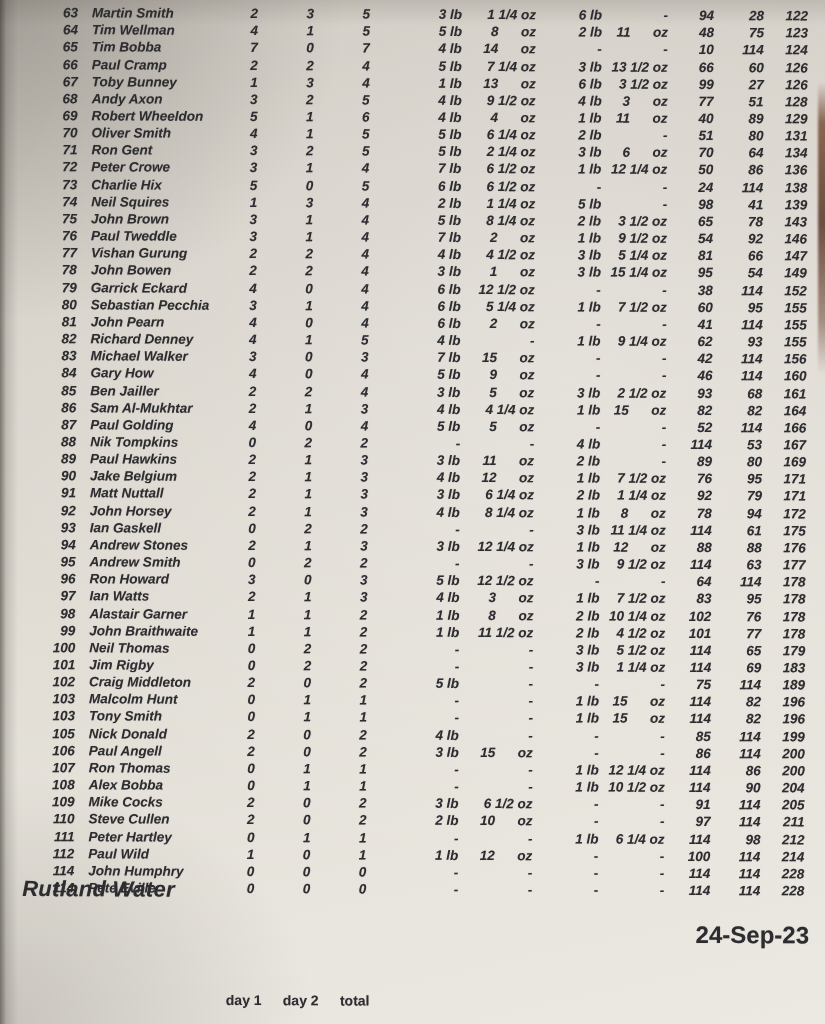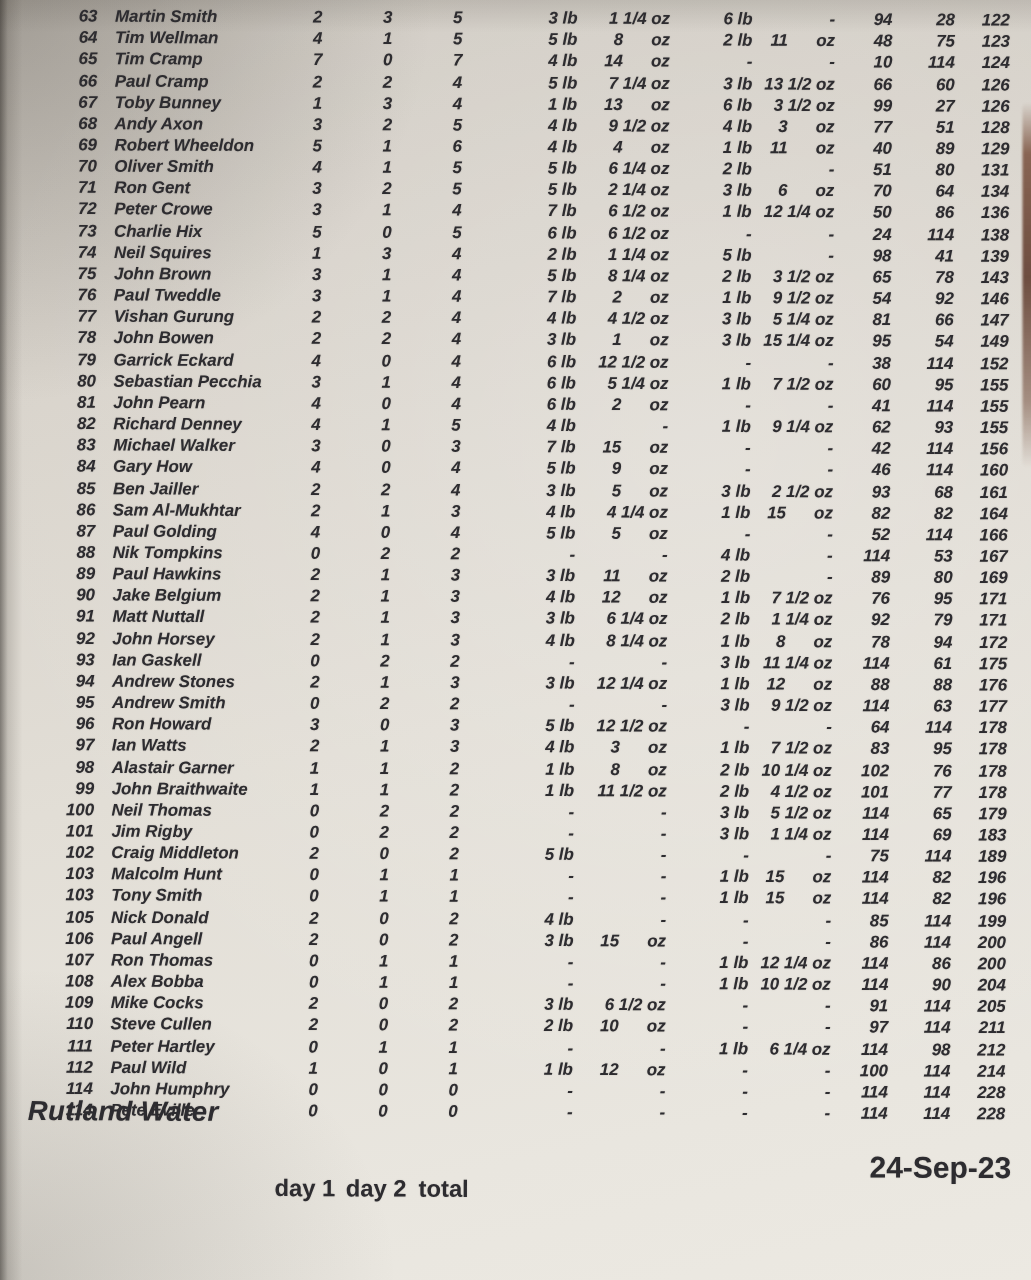--- a/index.html
+++ b/index.html
@@ -30,40 +30,40 @@
     height:17.16px;align-items:center;white-space:pre;}
   .cell{text-align:right;}
   .cell.rank{padding-right:2px;}
   .cell.name{text-align:left;padding-left:12px;overflow:hidden;}
   .cell.pts{padding-right:4px;}
   
   .venue{position:absolute;left:26px;top:876px;font-style:italic;font-weight:bold;
     font-size:22px;letter-spacing:0.3px;text-shadow:0 0 1px rgba(70,64,58,0.35);}
   .date{position:absolute;right:12px;top:918px;font-weight:bold;
     font-size:24px;text-shadow:0 0 1px rgba(70,64,58,0.35);}
-  .summary{position:absolute;left:216px;top:940px;width:190px;
-    font-size:19px;text-shadow:0 0 1px rgba(70,64,58,0.3);}
+  .summary{position:absolute;left:216px;top:991px;width:190px;
+    font-size:14px;text-shadow:0 0 1px rgba(70,64,58,0.3);}
   .summary .hdr-row,.summary .val-row{display:grid;grid-template-columns:64px 50px 58px;height:20px;}
   .summary .hdr{font-weight:bold;text-align:center;}
   .summary .val{text-align:right;padding-right:3px;}
   .summary .val.total{font-weight:bold;}
 </style>
 </head>
 <body>
 
 <div class="sheet">
   <div class="edge-top"></div>
   <div class="edge-left"></div>
   <div class="edge-right-brown"></div>
 
   <div class="content">
     <div class="rows" id="rows">
         <div class="row"><div class="cell rank">63</div><div class="cell name">Martin Smith</div><div class="cell">2</div><div class="cell">3</div><div class="cell">5</div><div class="cell">3 lb</div><div class="cell oz">1 1/4 oz</div><div class="cell">6 lb</div><div class="cell oz">-</div><div class="cell">94</div><div class="cell">28</div><div class="cell pts">122</div></div>
         <div class="row"><div class="cell rank">64</div><div class="cell name">Tim Wellman</div><div class="cell">4</div><div class="cell">1</div><div class="cell">5</div><div class="cell">5 lb</div><div class="cell oz">8   oz</div><div class="cell">2 lb</div><div class="cell oz">11   oz</div><div class="cell">48</div><div class="cell">75</div><div class="cell pts">123</div></div>
-        <div class="row"><div class="cell rank">65</div><div class="cell name">Tim Cramp</div><div class="cell">7</div><div class="cell">0</div><div class="cell">7</div><div class="cell">4 lb</div><div class="cell oz">14   oz</div><div class="cell">-</div><div class="cell oz">-</div><div class="cell">10</div><div class="cell">114</div><div class="cell pts">124</div></div>
+        <div class="row"><div class="cell rank">65</div><div class="cell name">Tim Bobba</div><div class="cell">7</div><div class="cell">0</div><div class="cell">7</div><div class="cell">4 lb</div><div class="cell oz">14   oz</div><div class="cell">-</div><div class="cell oz">-</div><div class="cell">10</div><div class="cell">114</div><div class="cell pts">124</div></div>
         <div class="row"><div class="cell rank">66</div><div class="cell name">Paul Cramp</div><div class="cell">2</div><div class="cell">2</div><div class="cell">4</div><div class="cell">5 lb</div><div class="cell oz">7 1/4 oz</div><div class="cell">3 lb</div><div class="cell oz">13 1/2 oz</div><div class="cell">66</div><div class="cell">60</div><div class="cell pts">126</div></div>
         <div class="row"><div class="cell rank">67</div><div class="cell name">Toby Bunney</div><div class="cell">1</div><div class="cell">3</div><div class="cell">4</div><div class="cell">1 lb</div><div class="cell oz">13   oz</div><div class="cell">6 lb</div><div class="cell oz">3 1/2 oz</div><div class="cell">99</div><div class="cell">27</div><div class="cell pts">126</div></div>
         <div class="row"><div class="cell rank">68</div><div class="cell name">Andy Axon</div><div class="cell">3</div><div class="cell">2</div><div class="cell">5</div><div class="cell">4 lb</div><div class="cell oz">9 1/2 oz</div><div class="cell">4 lb</div><div class="cell oz">3   oz</div><div class="cell">77</div><div class="cell">51</div><div class="cell pts">128</div></div>
         <div class="row"><div class="cell rank">69</div><div class="cell name">Robert Wheeldon</div><div class="cell">5</div><div class="cell">1</div><div class="cell">6</div><div class="cell">4 lb</div><div class="cell oz">4   oz</div><div class="cell">1 lb</div><div class="cell oz">11   oz</div><div class="cell">40</div><div class="cell">89</div><div class="cell pts">129</div></div>
         <div class="row"><div class="cell rank">70</div><div class="cell name">Oliver Smith</div><div class="cell">4</div><div class="cell">1</div><div class="cell">5</div><div class="cell">5 lb</div><div class="cell oz">6 1/4 oz</div><div class="cell">2 lb</div><div class="cell oz">-</div><div class="cell">51</div><div class="cell">80</div><div class="cell pts">131</div></div>
         <div class="row"><div class="cell rank">71</div><div class="cell name">Ron Gent</div><div class="cell">3</div><div class="cell">2</div><div class="cell">5</div><div class="cell">5 lb</div><div class="cell oz">2 1/4 oz</div><div class="cell">3 lb</div><div class="cell oz">6   oz</div><div class="cell">70</div><div class="cell">64</div><div class="cell pts">134</div></div>
         <div class="row"><div class="cell rank">72</div><div class="cell name">Peter Crowe</div><div class="cell">3</div><div class="cell">1</div><div class="cell">4</div><div class="cell">7 lb</div><div class="cell oz">6 1/2 oz</div><div class="cell">1 lb</div><div class="cell oz">12 1/4 oz</div><div class="cell">50</div><div class="cell">86</div><div class="cell pts">136</div></div>
         <div class="row"><div class="cell rank">73</div><div class="cell name">Charlie Hix</div><div class="cell">5</div><div class="cell">0</div><div class="cell">5</div><div class="cell">6 lb</div><div class="cell oz">6 1/2 oz</div><div class="cell">-</div><div class="cell oz">-</div><div class="cell">24</div><div class="cell">114</div><div class="cell pts">138</div></div>
         <div class="row"><div class="cell rank">74</div><div class="cell name">Neil Squires</div><div class="cell">1</div><div class="cell">3</div><div class="cell">4</div><div class="cell">2 lb</div><div class="cell oz">1 1/4 oz</div><div class="cell">5 lb</div><div class="cell oz">-</div><div class="cell">98</div><div class="cell">41</div><div class="cell pts">139</div></div>
         <div class="row"><div class="cell rank">75</div><div class="cell name">John Brown</div><div class="cell">3</div><div class="cell">1</div><div class="cell">4</div><div class="cell">5 lb</div><div class="cell oz">8 1/4 oz</div><div class="cell">2 lb</div><div class="cell oz">3 1/2 oz</div><div class="cell">65</div><div class="cell">78</div><div class="cell pts">143</div></div>

